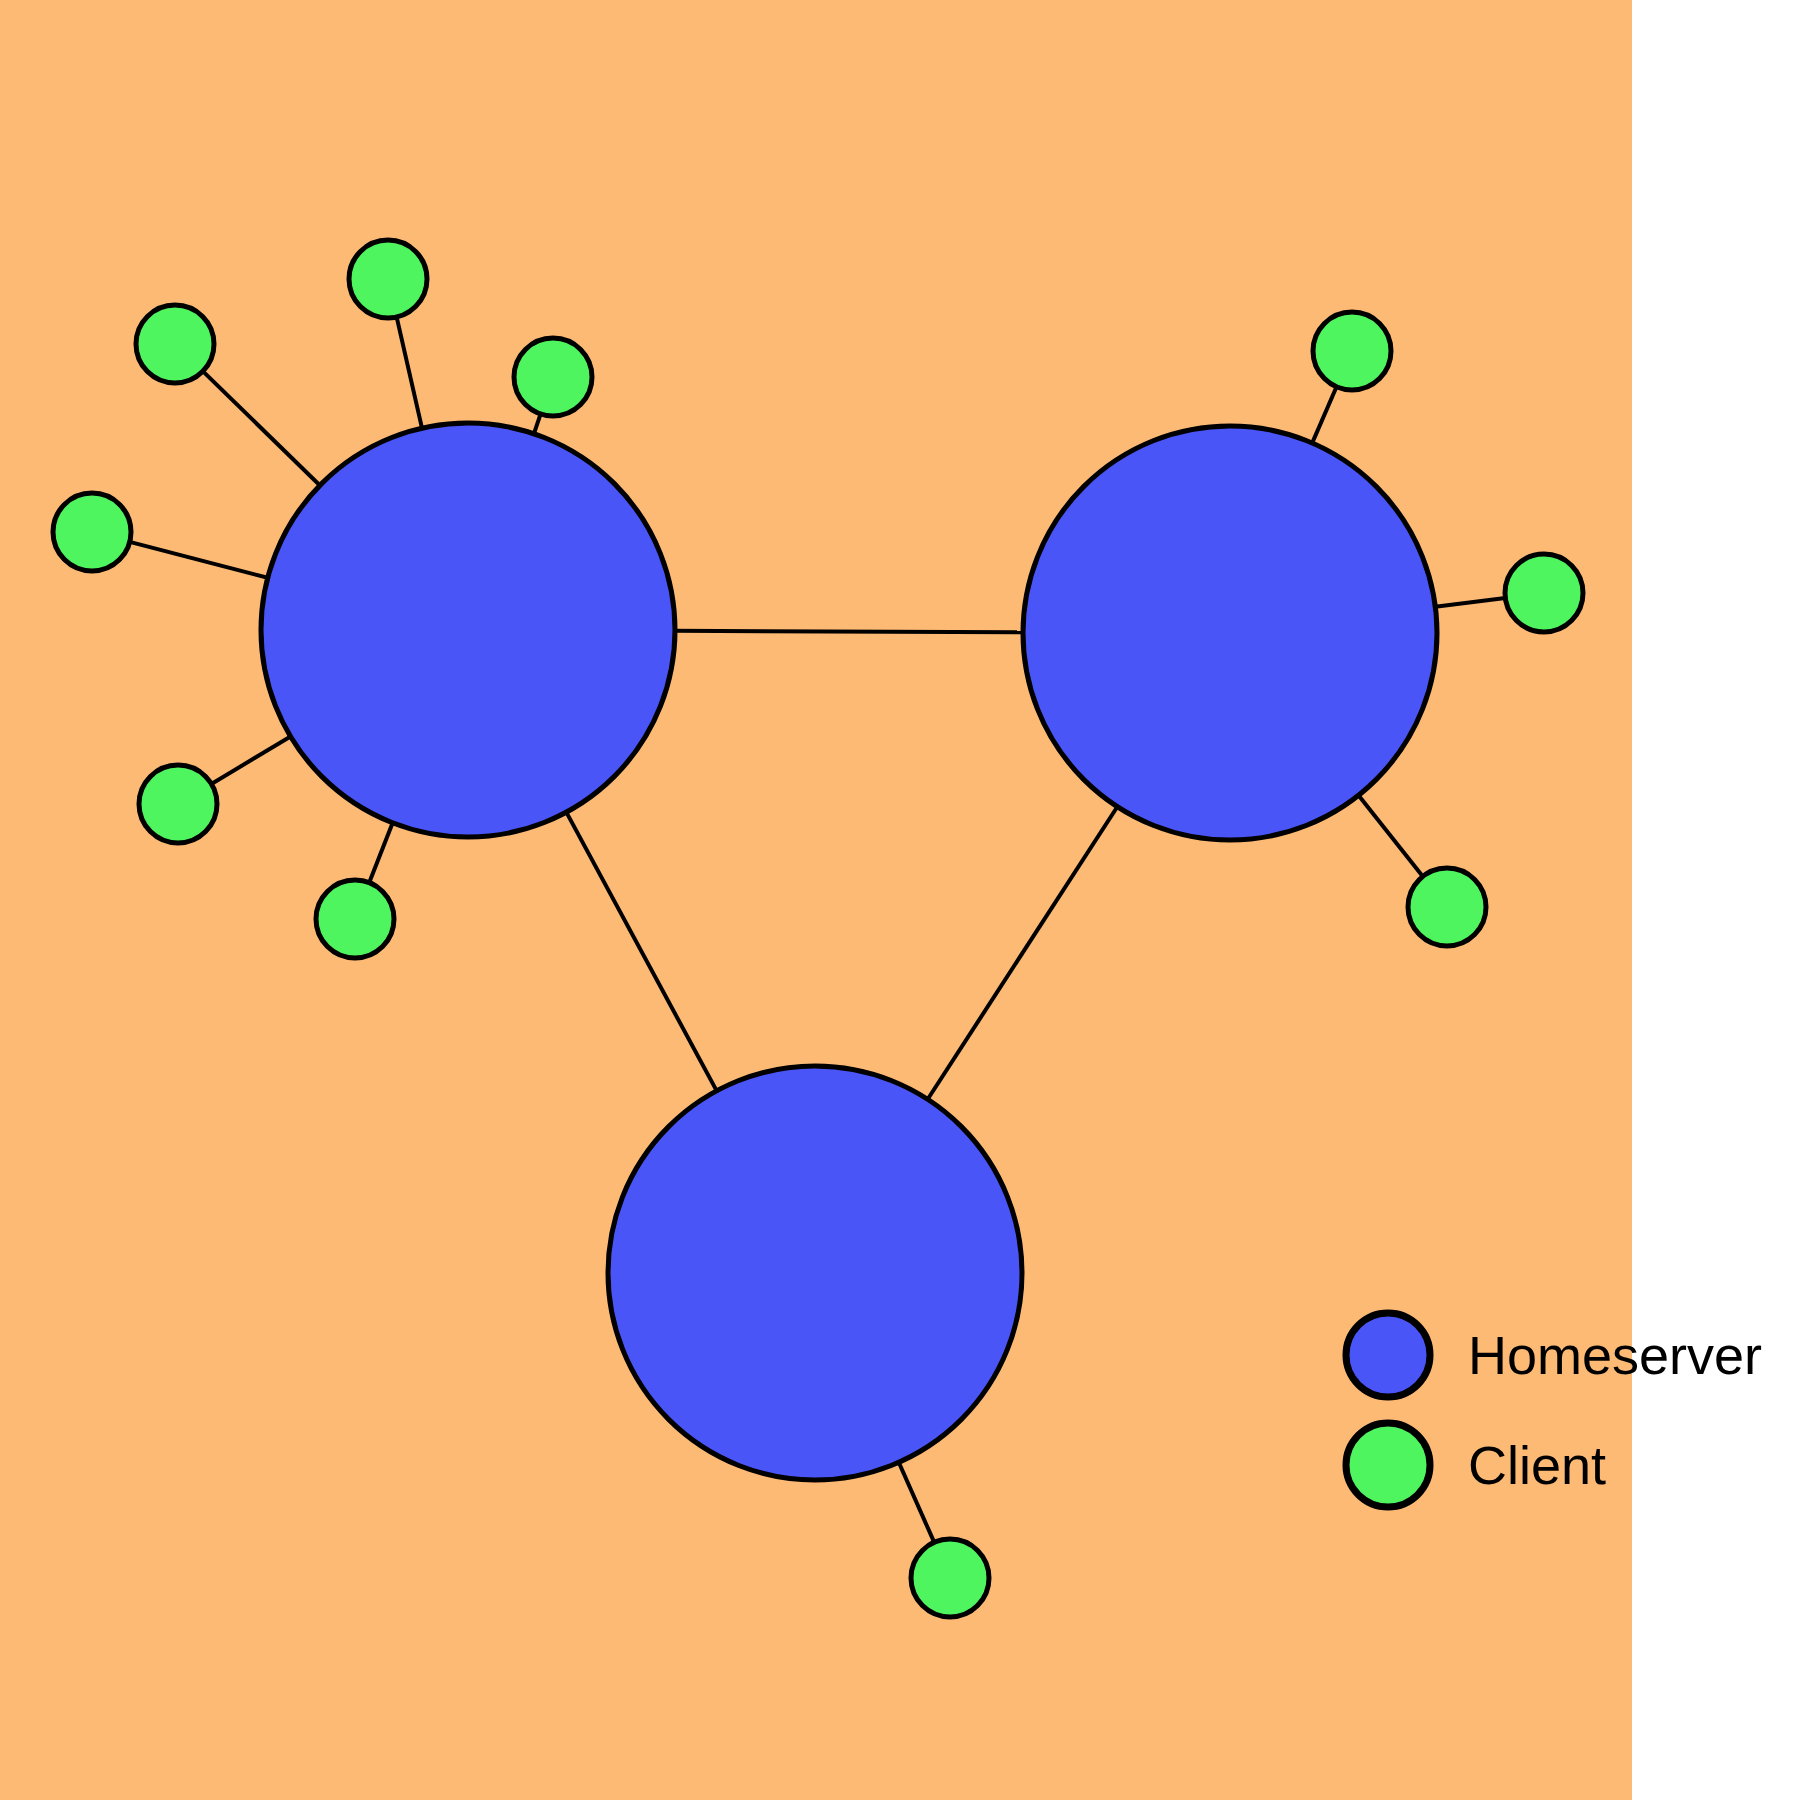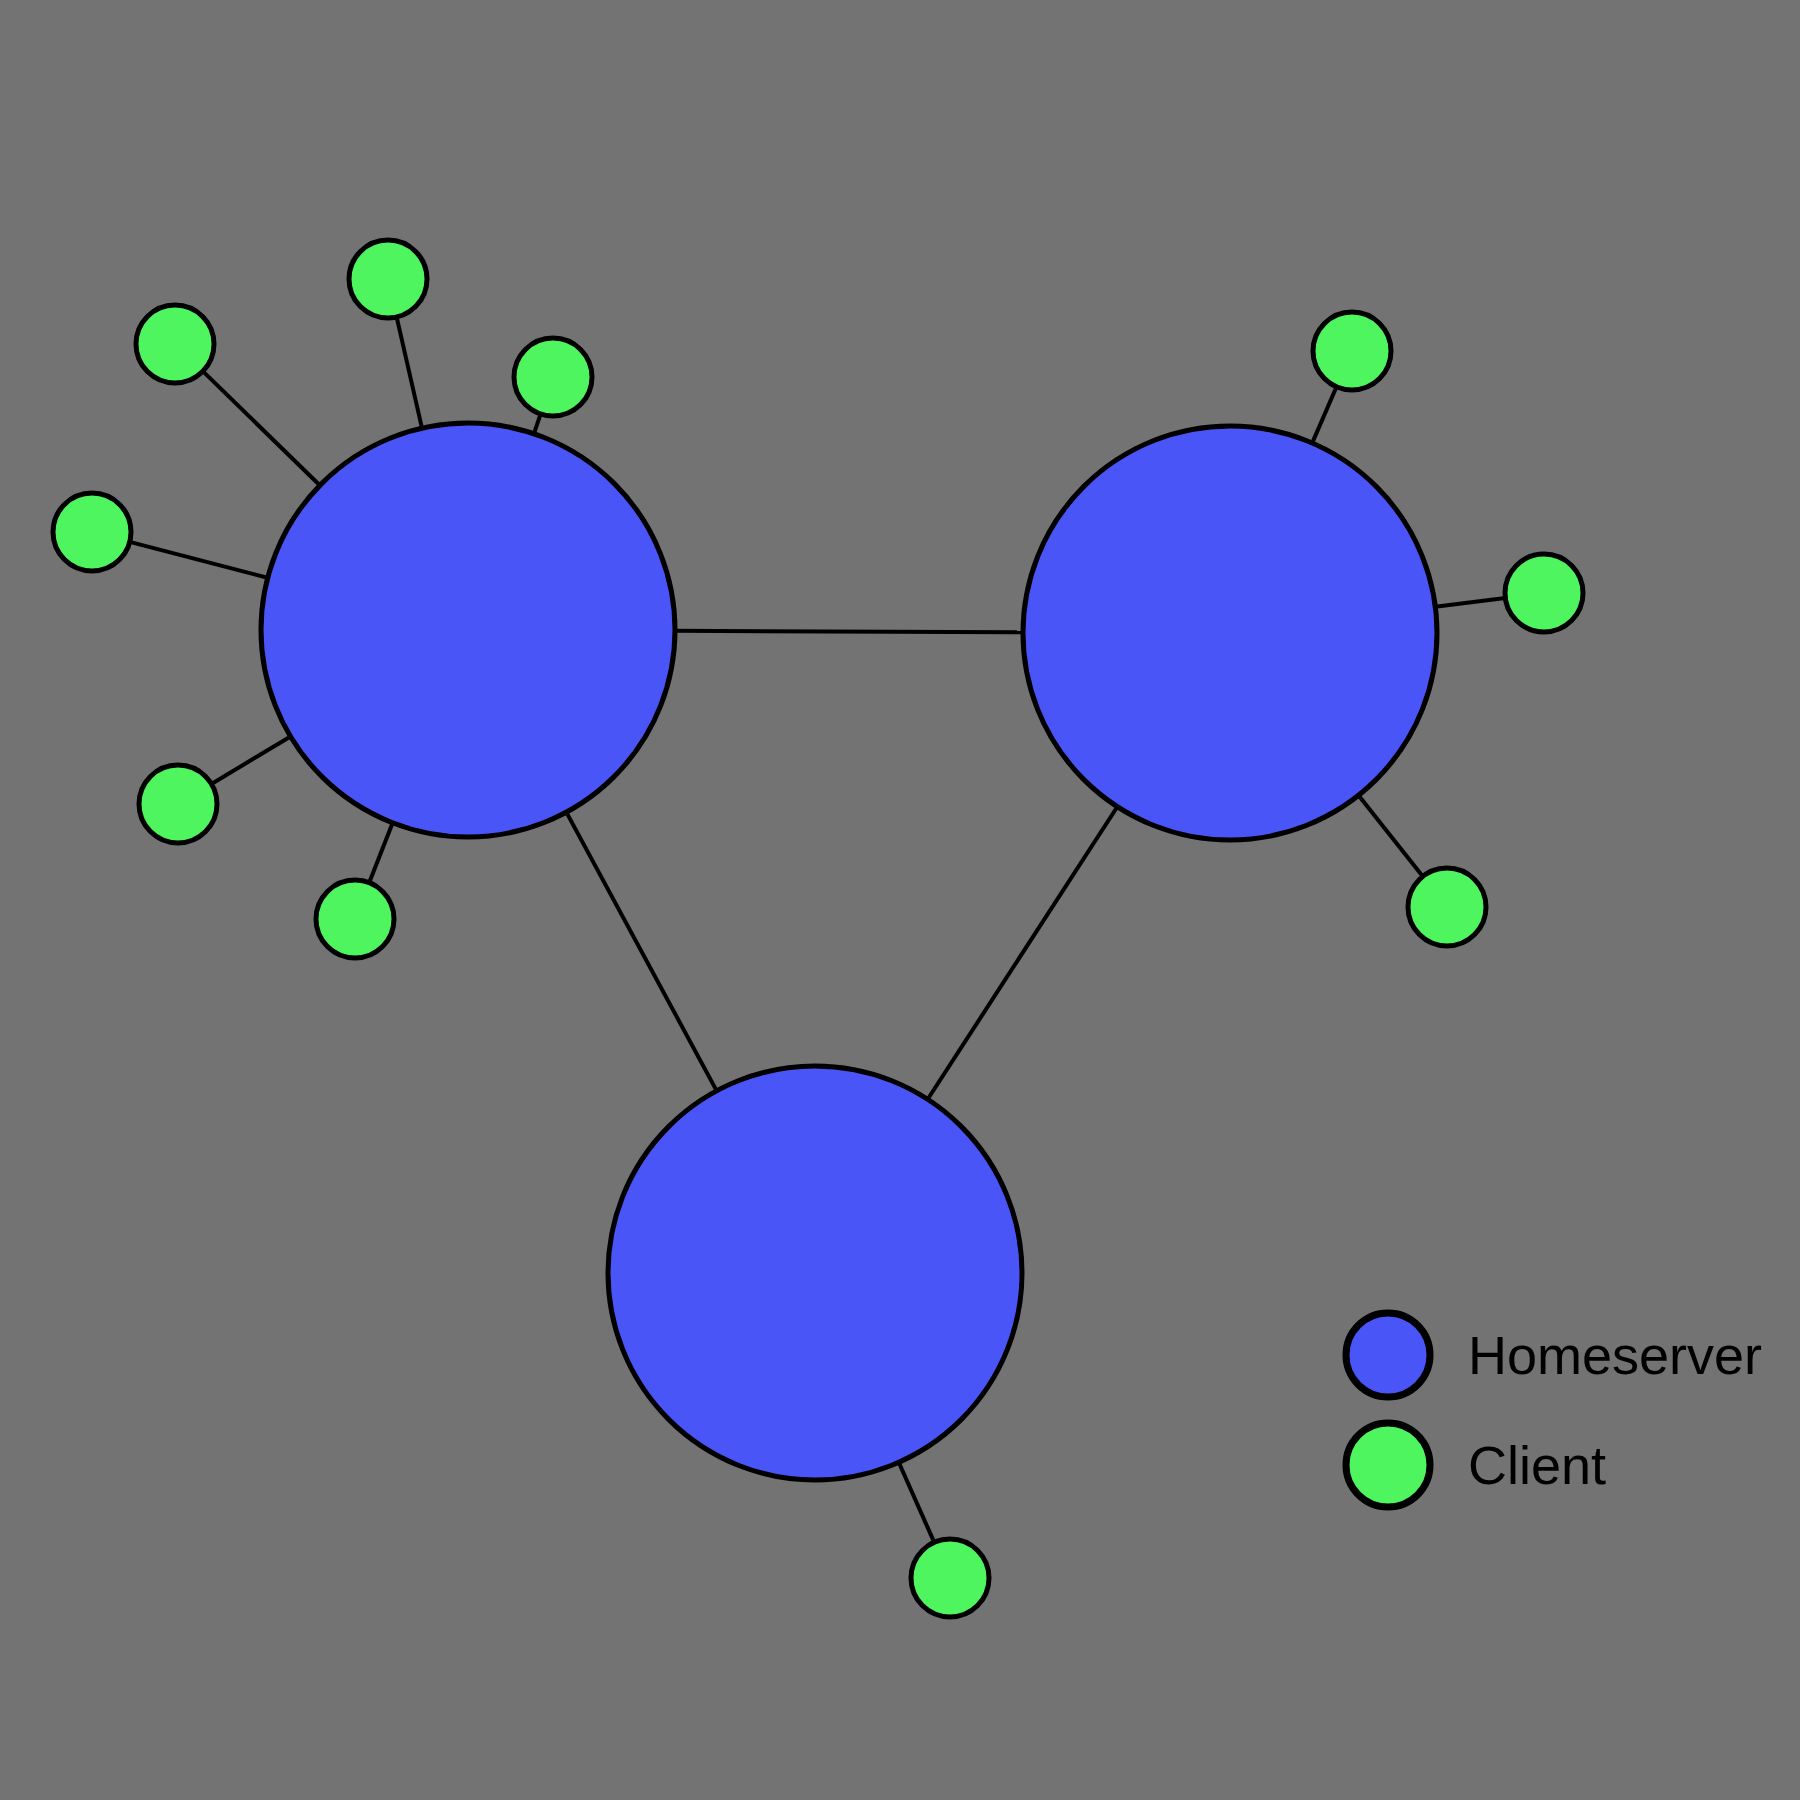--- a/index.html
+++ b/index.html
@@ -9,23 +9,23 @@
     background: #ffffff;
   }
   body {
     width: 1800px;
     height: 1800px;
     font-family: "Liberation Sans", sans-serif;
     overflow: hidden;
   }
   #graph-root {
     position: relative;
-    width: 1800px;
+    width: 1632px;
     height: 1800px;
-    background: #737373;
+    background: #fdba74;
   }
   svg#network-svg {
     position: absolute;
     top: 0;
     left: 0;
     width: 1800px;
     height: 1800px;
     display: block;
   }
   .edge-line {

